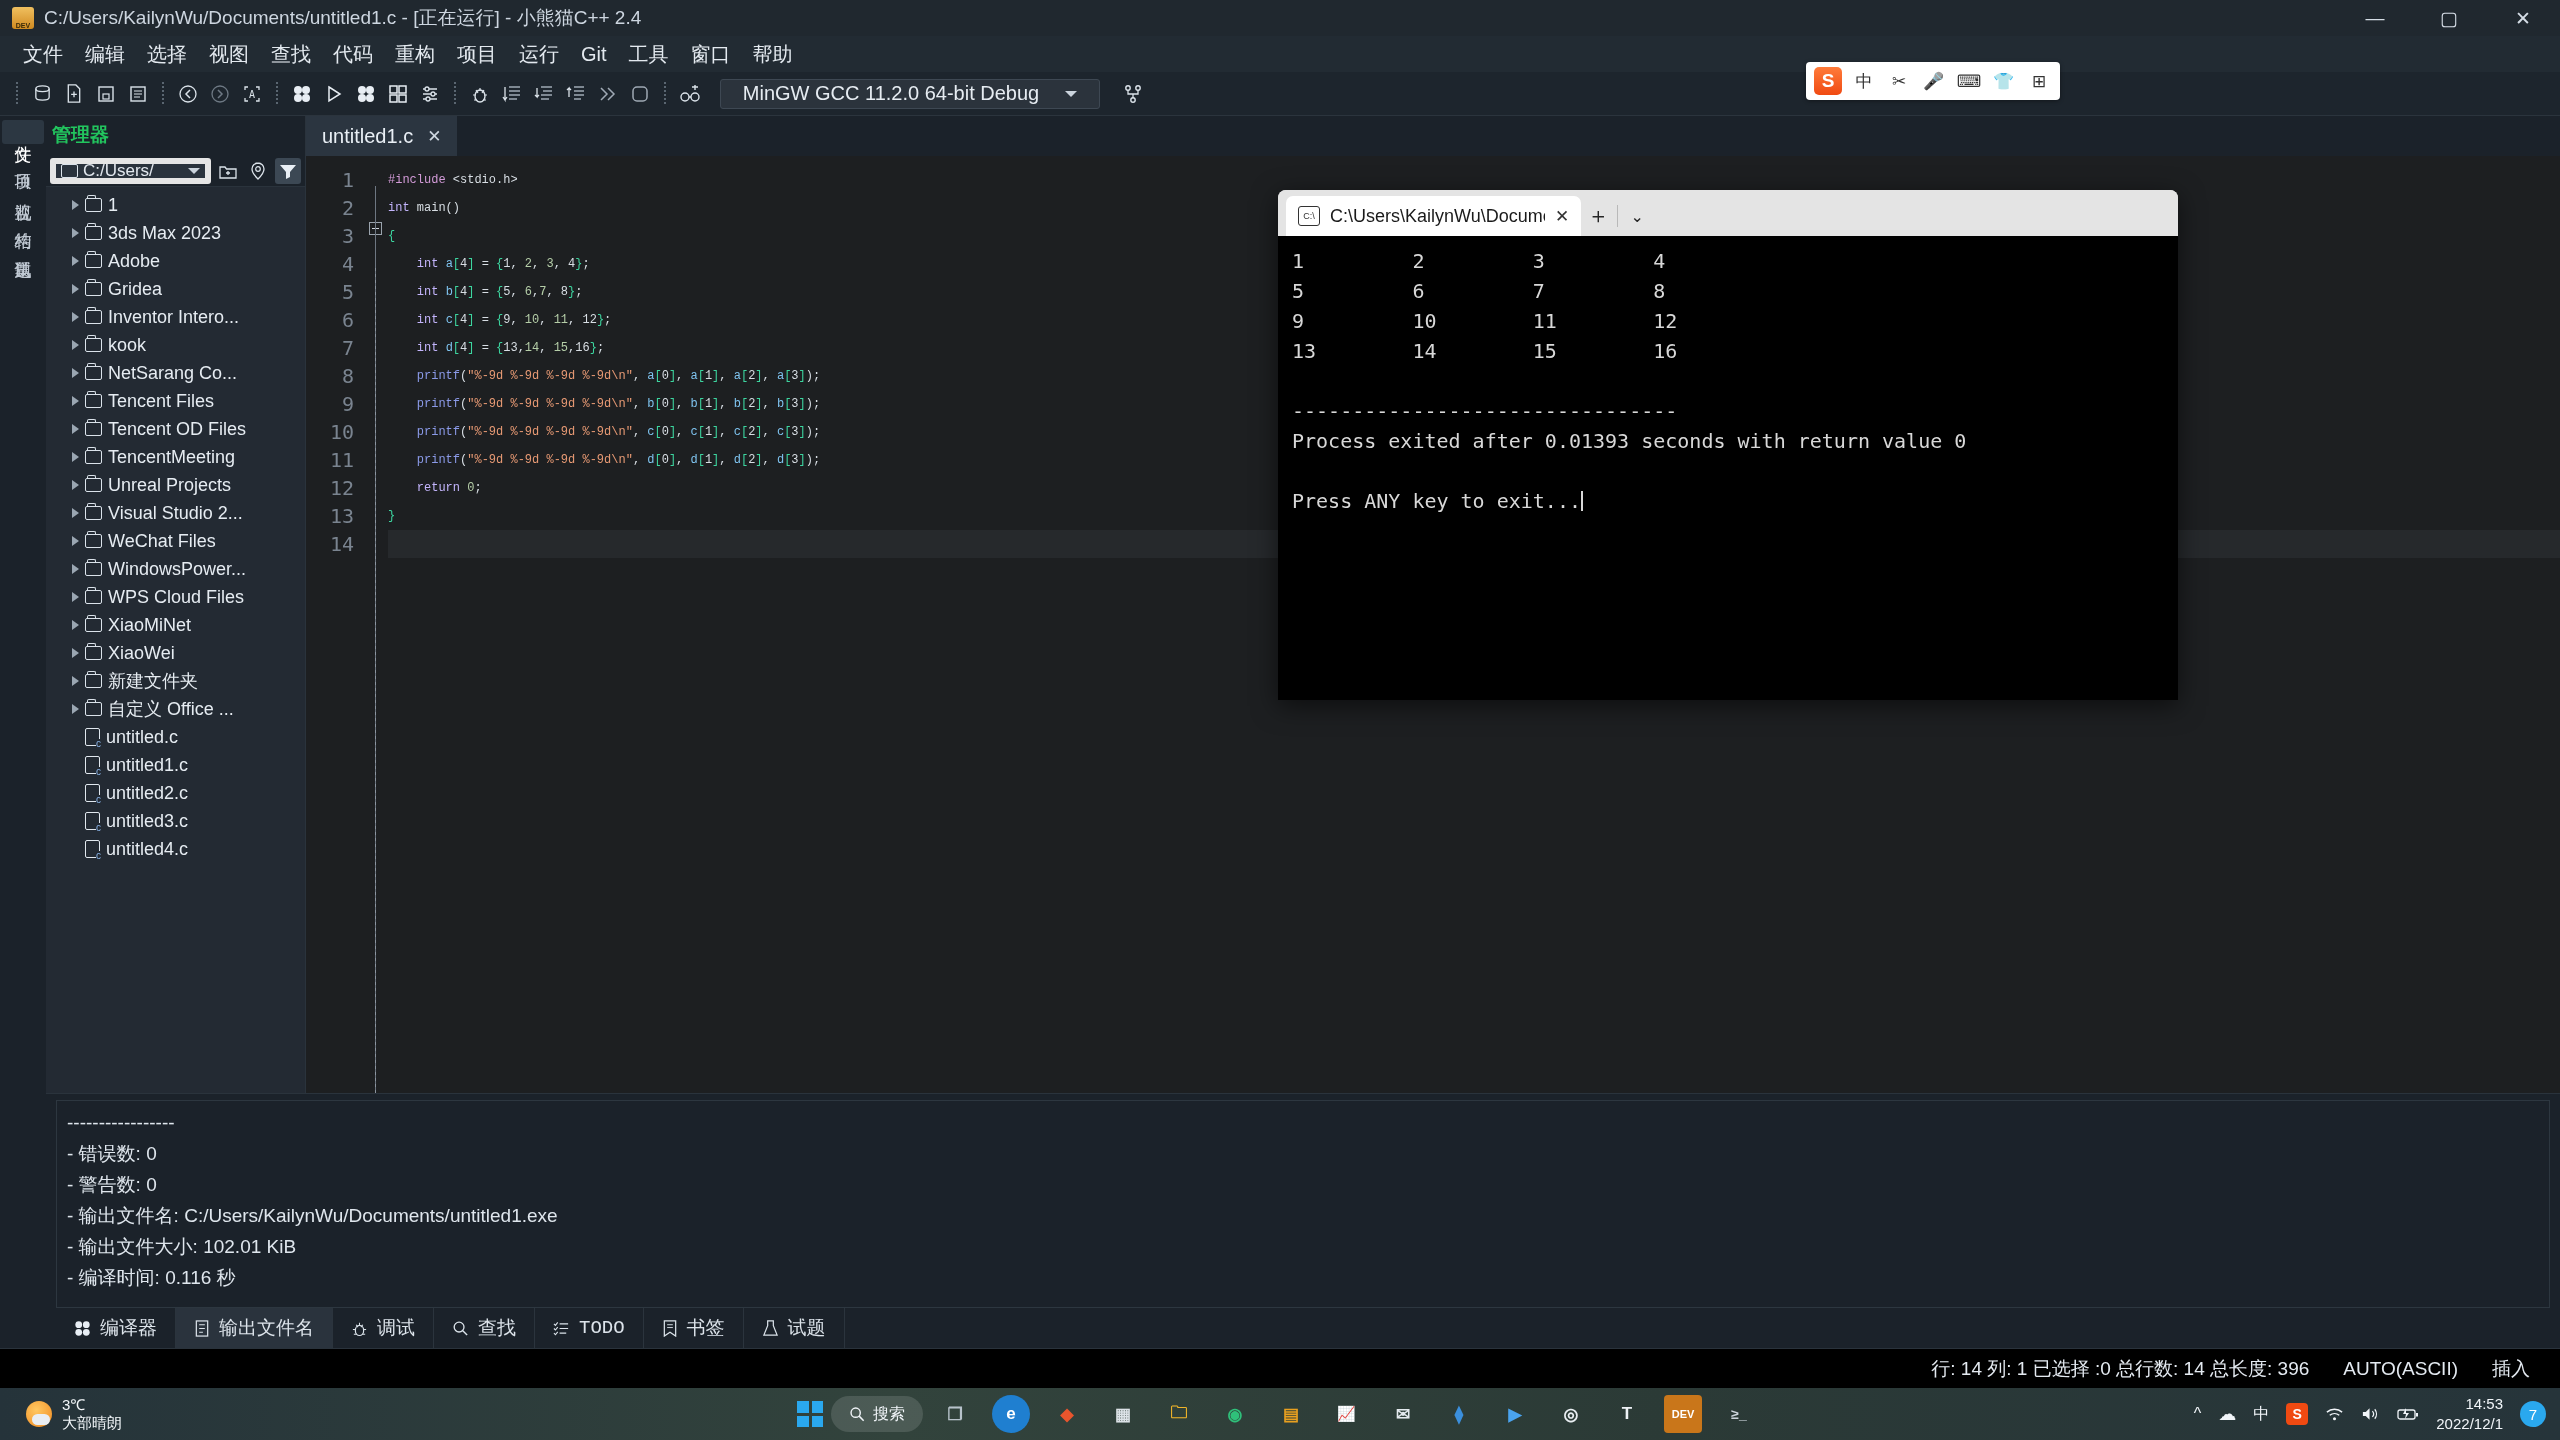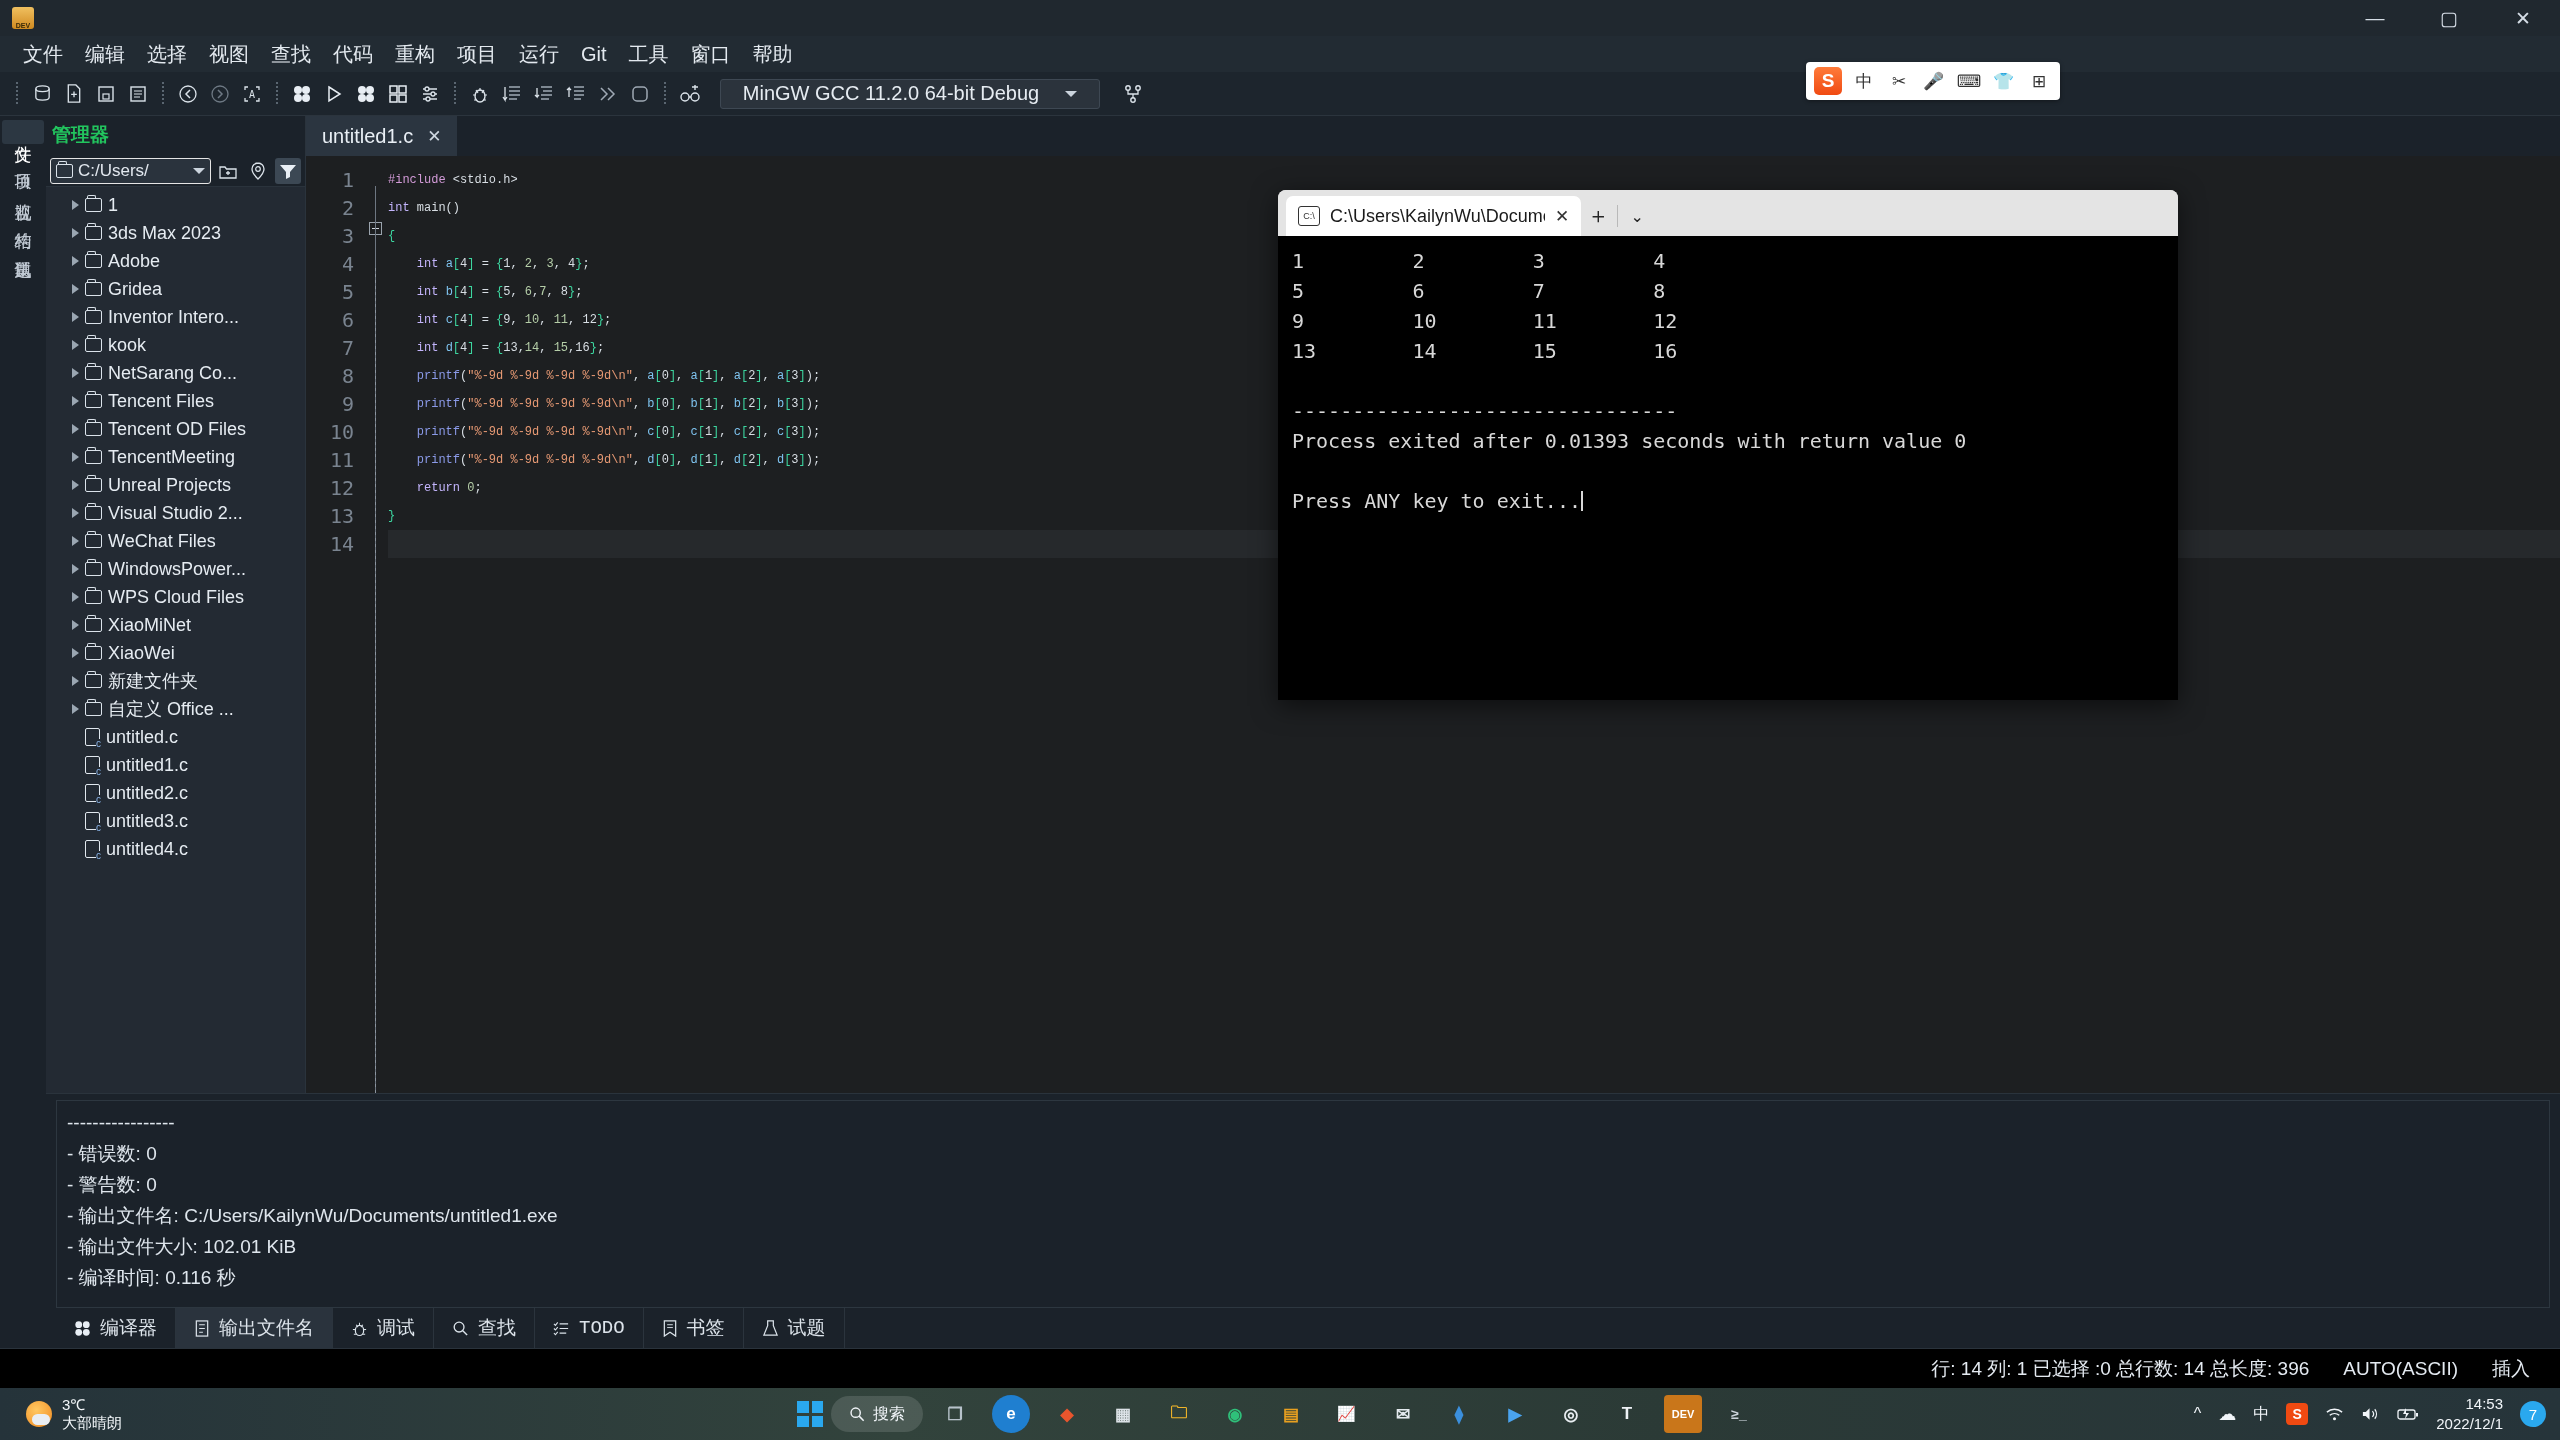--- a/index.html
+++ b/index.html
@@ -58,21 +58,21 @@
     border-radius:3px; }
   .rail-tab.active { background:#2c3742; color:#ffffff; }
 
   #explorer { width:260px; background:#1b222a; display:flex; flex-direction:column;
     border-right:1px solid #2a333c; }
   #explorer-title { color:#22c55e; font-size:19px; padding:6px 0 8px 6px;font-weight:bold; }
   #explorer-inner { flex:1; background:#1b222a; display:flex; flex-direction:column;
     margin-left:0; }
   #path-row { height:30px; display:flex; align-items:center; gap:4px;
     padding:0 4px; }
-  #path-box { flex:1; height:26px; background:#2a333d; border:1px solid #e5e5e5;
+  #path-box { flex:1; height:26px; background:#2a333d; border:6px solid #e5e5e5;
     border-radius:3px; display:flex; align-items:center; gap:5px; padding:0 5px;
     color:#e2e8ef; font-size:17px; overflow:hidden; white-space:nowrap; }
   .path-btn { width:26px;height:26px;display:flex;align-items:center;
     justify-content:center;color:#dbe2ea; }
   .path-btn.on { background:#3c4854; border-radius:3px; }
   #tree { flex:1; background:#232a33; overflow:hidden; padding-top:4px;
     border-top:1px solid #2a333c; }
   .tree-row { display:flex; align-items:center; height:28px; gap:6px;
     padding-left:26px; color:#e6ecf2; font-size:18px; white-space:nowrap; }
   .arrow { width:0;height:0;border-top:5px solid transparent;
@@ -198,20 +198,21 @@
   #tb-clock { text-align:right; line-height:20px; font-size:15px; }
   #tb-badge { width:26px;height:26px;border-radius:50%;background:#2aa8ee;
     color:#fff;display:flex;align-items:center;justify-content:center;font-size:15px; }
   .ico-svg { display:block; }
 </style>
 </head>
 <body>
 
 <div id="titlebar">
   <div id="app-icon"></div>
+  <span>C:/Users/KailynWu/Documents/untitled1.c - [正在运行] - 小熊猫C++ 2.4</span>
   <div id="win-btns">
     <div class="win-btn">—</div>
     <div class="win-btn">▢</div>
     <div class="win-btn close">✕</div>
   </div>
 </div>
 
 <div id="menubar">
   <div class="menu-item">文件</div>
   <div class="menu-item">编辑</div>

